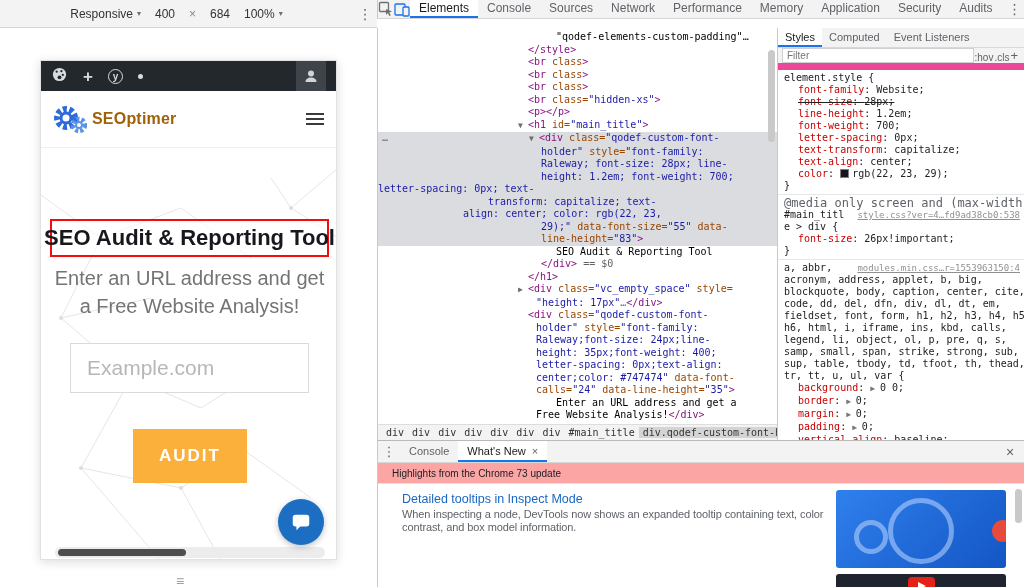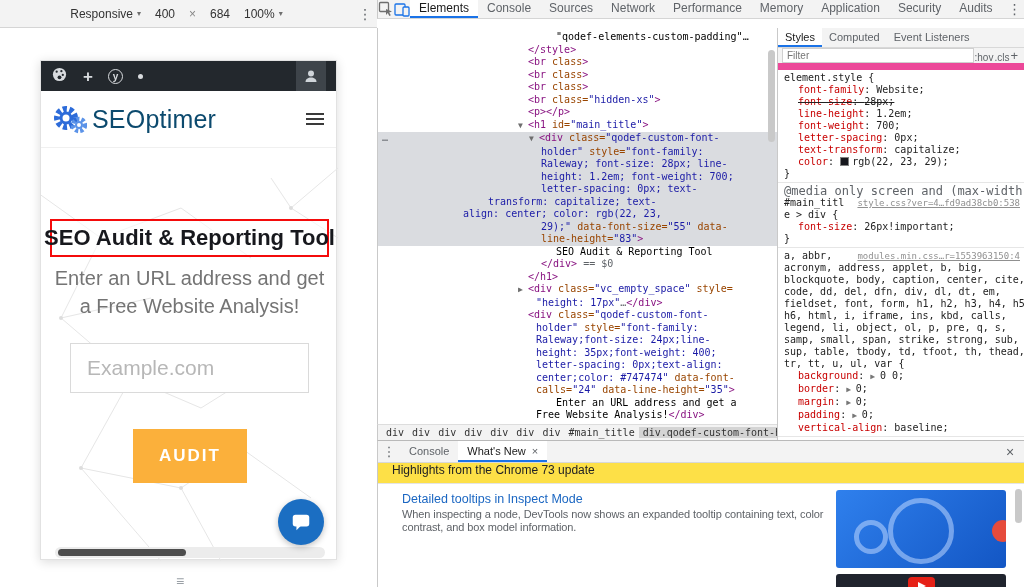--- a/index.html
+++ b/index.html
@@ -33,21 +33,21 @@
   .admin-bar{position:absolute;left:0;top:0;width:100%;height:30px;background:#23282d;
     display:flex;align-items:center;padding:0 10px;gap:15px}
   .ab-plus{color:#d8dbde;font-size:17px;font-weight:bold;line-height:1}
   .ab-yoast{width:15px;height:15px;border:1.5px solid #d8dbde;border-radius:50%;color:#d8dbde;
     font-size:10px;display:flex;align-items:center;justify-content:center;font-weight:bold}
   .ab-dot{width:5px;height:5px;border-radius:50%;background:#d8dbde}
   .ab-user{margin-left:auto;width:30px;height:30px;background:#3e444a;display:flex;align-items:center;justify-content:center}
   .site-header{position:absolute;left:0;top:30px;width:100%;height:57px;background:#fff;
     border-bottom:1px solid #f0f0f0;display:flex;align-items:center;padding:0 12px}
   .logo{display:flex;align-items:center;gap:5px}
-  .logo-text{font-weight:normal;font-size:25px;color:#0c4a6e;letter-spacing:.2px}
+  .logo-text{font-weight:bold;font-size:16px;color:#a16207;letter-spacing:.2px}
   .hamburger{margin-left:auto;width:18px;cursor:pointer}
   .hamburger i{display:block;height:2px;background:#3a3a3a;margin:3px 0}
   .site-content{position:absolute;left:0;top:87px;width:297px;height:413px;overflow:hidden}
   .poly-bg{position:absolute;left:0;top:0;z-index:0}
   .heading-box{position:absolute;z-index:1;left:9px;top:71px;width:279px;height:38px;border:2px solid #f40b0b;
     display:flex;align-items:center;justify-content:center;background:rgba(255,255,255,.6)}
   .site-heading{font-size:22px;font-weight:700;color:#17181d;white-space:nowrap}
   .site-sub{position:absolute;z-index:1;left:0;top:116px;width:100%;text-align:center;font-size:20px;
     color:#747474;line-height:28px}
   .url-input{position:absolute;z-index:1;left:29px;top:195px;width:239px;height:50px;border:1px solid #dadada;
@@ -111,22 +111,22 @@
   .drawer{position:absolute;left:377px;top:440px;width:647px;height:147px;background:#fff;
     border-top:1px solid #b9b9b9;border-left:1px solid #c9c9c9;display:flex;flex-direction:column;overflow:hidden}
   .drawer-tabs{height:22px;background:#f3f3f3;border-bottom:1px solid #d8d8d8;display:flex;align-items:stretch;
     font-size:11px;color:#5f6368;flex:none}
   .drawer-kebab{width:22px;display:flex;align-items:center;justify-content:center;font-size:13px;cursor:pointer}
   .drawer-tab{padding:0 9px;display:flex;align-items:center;gap:6px;cursor:pointer;border-bottom:2px solid transparent;white-space:nowrap}
   .drawer-tab.active{background:#fff;color:#1a1a1a;border-bottom-color:#1a73e8}
   .tab-close{color:#5f6368;font-size:11px;cursor:pointer}
   .drawer-close{margin-left:auto;width:28px;display:flex;align-items:center;justify-content:center;color:#5f6368;
     font-size:14px;cursor:pointer}
-  .drawer-subheader{height:21px;border-bottom:1px solid #e4e4e4;display:flex;align-items:flex-start;padding:0 14px;
-    font-size:12px;color:#202124;background:#fde047;flex:none}
+  .drawer-subheader{height:21px;border-bottom:1px solid #e4e4e4;display:flex;align-items:center;padding:0 14px;
+    font-size:10px;color:#202124;background:#fca5a5;flex:none}
   .drawer-content{flex:1;position:relative;overflow:hidden;background:#fff}
   .wn-list{position:absolute;left:24px;top:8px;width:435px}
   .wn-title{color:#1a66c2;font-size:12.5px;margin-bottom:2px;cursor:pointer}
   .wn-desc{color:#5f6368;font-size:11px;line-height:13px;margin-bottom:13px;letter-spacing:-.1px}
   .wn-thumb{position:absolute;right:18px;top:6px;width:170px;height:78px;border-radius:3px;overflow:hidden;
     background:linear-gradient(135deg,#2f80ed 0%,#1356c4 100%)}
   .ring{position:absolute;border-radius:50%;border:5px solid rgba(190,215,255,.55)}
   .r1{width:66px;height:66px;left:52px;top:8px}
   .r2{width:34px;height:34px;left:18px;top:30px}
   .red-dot{position:absolute;right:-8px;top:30px;width:22px;height:22px;border-radius:50%;background:#e64b3c}
@@ -284,21 +284,21 @@
         <div class="dom-line" style="padding-left: 150px;"><span class="c-tag">&lt;br</span><span class="c-attr"> class</span><span class="c-tag">&gt;</span></div>
         <div class="dom-line" style="padding-left: 150px;"><span class="c-tag">&lt;br</span><span class="c-attr"> class</span><span class="c-tag">&gt;</span></div>
         <div class="dom-line" style="padding-left: 150px;"><span class="c-tag">&lt;br</span><span class="c-attr"> class</span><span class="c-tag">&gt;</span></div>
         <div class="dom-line" style="padding-left: 150px;"><span class="c-tag">&lt;br</span><span class="c-attr"> class=</span><span class="c-val">"hidden-xs"</span><span class="c-tag">&gt;</span></div>
         <div class="dom-line" style="padding-left: 150px;"><span class="c-tag">&lt;p&gt;&lt;/p&gt;</span></div>
         <div class="dom-line" style="padding-left: 140px;"><span class="c-arrow">▼</span><span class="c-tag">&lt;h1</span><span class="c-attr"> id=</span><span class="c-val">"main_title"</span><span class="c-tag">&gt;</span></div>
         <div class="dom-line selected" style="padding-left: 151px;"><span class="gutter">…</span><span class="c-arrow">▼</span><span class="c-tag">&lt;div</span><span class="c-attr"> class=</span><span class="c-val">"qodef-custom-font-</span></div>
         <div class="dom-line selected" style="padding-left: 163px;"><span class="c-val">holder"</span><span class="c-attr"> style=</span><span class="c-val">"font-family:</span></div>
         <div class="dom-line selected" style="padding-left: 163px;"><span class="c-val">Raleway; font-size: 28px; line-</span></div>
         <div class="dom-line selected" style="padding-left: 163px;"><span class="c-val">height: 1.2em; font-weight: 700;</span></div>
-        <div class="dom-line selected" style="padding-left: 163px;"><span class="c-val">letter-spacing: 0px; text-</span></div>
+        <div class="dom-line selected" style=""><span class="c-val">letter-spacing: 0px; text-</span></div>
         <div class="dom-line selected" style="padding-left: 110px;"><span class="c-val">transform: capitalize; text-</span></div>
         <div class="dom-line selected" style="padding-left: 85px;"><span class="c-val">align: center; color: rgb(22, 23,</span></div>
         <div class="dom-line selected" style="padding-left: 163px;"><span class="c-val">29);"</span><span class="c-attr"> data-font-size=</span><span class="c-val">"55"</span><span class="c-attr"> data-</span></div>
         <div class="dom-line selected" style="padding-left: 163px;"><span class="c-attr">line-height=</span><span class="c-val">"83"</span><span class="c-tag">&gt;</span></div>
         <div class="dom-line" style="padding-left: 178px;"><span class="c-txt">SEO Audit &amp; Reporting Tool</span></div>
         <div class="dom-line" style="padding-left: 163px;"><span class="c-tag">&lt;/div&gt;</span><span class="c-meta"> == $0</span></div>
         <div class="dom-line" style="padding-left: 150px;"><span class="c-tag">&lt;/h1&gt;</span></div>
         <div class="dom-line" style="padding-left: 140px;"><span class="c-arrow">▶</span><span class="c-tag">&lt;div</span><span class="c-attr"> class=</span><span class="c-val">"vc_empty_space"</span><span class="c-attr"> style=</span></div>
         <div class="dom-line" style="padding-left: 158px;"><span class="c-val">"height: 17px"</span><span class="c-meta">…</span><span class="c-tag">&lt;/div&gt;</span></div>
         <div class="dom-line" style="padding-left: 150px;"><span class="c-tag">&lt;div</span><span class="c-attr"> class=</span><span class="c-val">"qodef-custom-font-</span></div>
@@ -340,20 +340,21 @@
     </div>
     <div class="sp-rules">
         <div class="rule">
           <div class="sel-line"><span>element.style {</span></div>
           <div class="decl"><span class="prop">font-family</span>: <span class="cval">Website</span>;</div>
           <div class="decl struck"><span class="prop">font-size</span>: <span class="cval">28px</span>;</div>
           <div class="decl"><span class="prop">line-height</span>: <span class="cval">1.2em</span>;</div>
           <div class="decl"><span class="prop">font-weight</span>: <span class="cval">700</span>;</div>
           <div class="decl"><span class="prop">letter-spacing</span>: <span class="cval">0px</span>;</div>
           <div class="decl"><span class="prop">text-transform</span>: <span class="cval">capitalize</span>;</div>
+          <div class="decl"><span class="prop">text-align</span>: <span class="cval">center</span>;</div>
           <div class="decl"><span class="prop">color</span>: <span class="swatch" style="background: rgb(22, 23, 29);"></span><span class="cval">rgb(22, 23, 29)</span>;</div>
           <div class="close-brace">}</div>
         </div>
         <div class="rule">
           <div class="media">@media only screen and (max-width: 768px)</div>
           <div class="sel-line"><span class="src-link">style.css?ver=4…fd9ad38cb0:538</span><span>#main_titl</span></div>
           <div class="sel-line"><span>e &gt; div {</span></div>
           <div class="decl"><span class="prop">font-size</span>: <span class="cval">26px!important</span>;</div>
           <div class="close-brace">}</div>
         </div>

